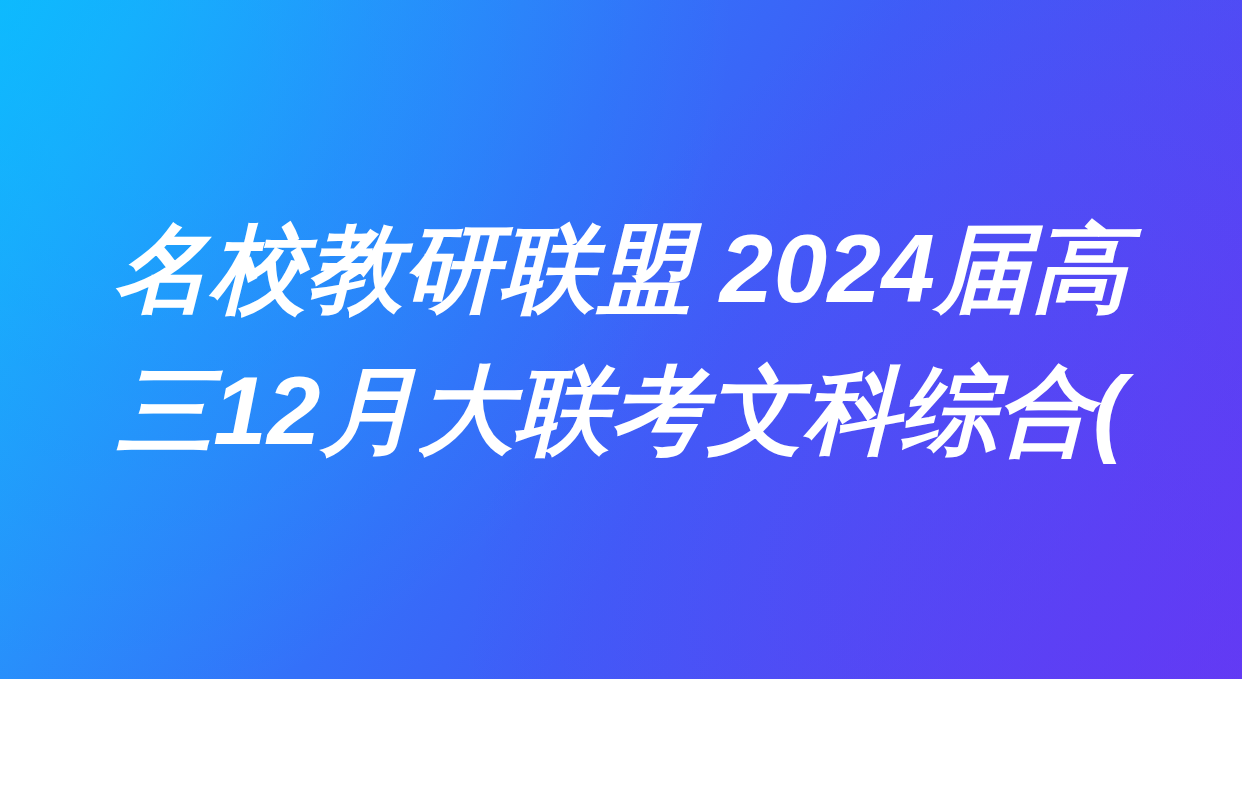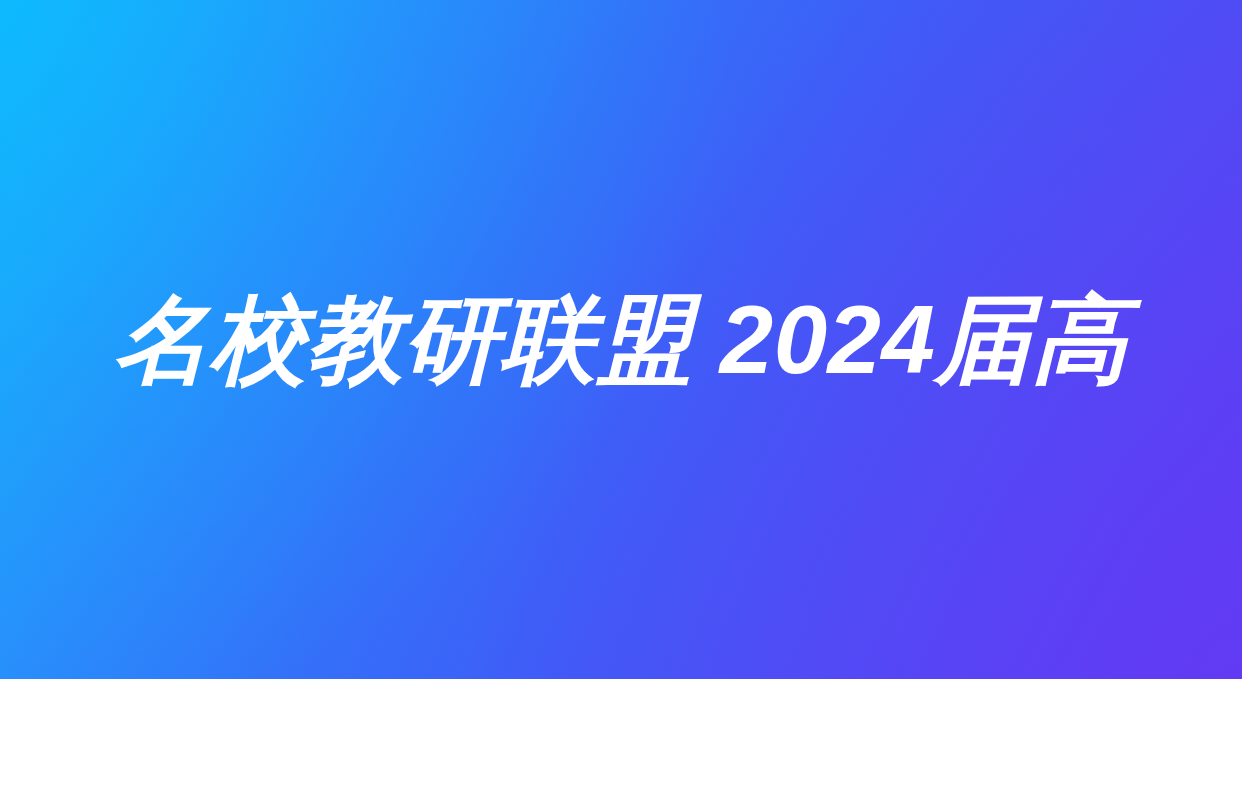--- a/index.html
+++ b/index.html
@@ -108,19 +108,20 @@
 </style>
 </head>
 <body>
 
 <div id="poster">
 
   <div class="hero"></div>
 
   <div class="title-wrap">
     <div class="title-line">名校教研联盟 2024届高</div>
+    <div class="title-line">三12月大联考文科综合(</div>
   </div>
 
   <div class="footer-band">
     <span class="footer-text">答案解析网APP</span>
   </div>
 
 </div>
 
 </body></html>

